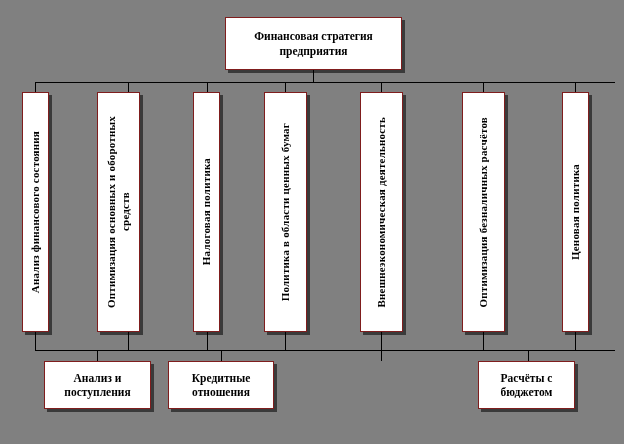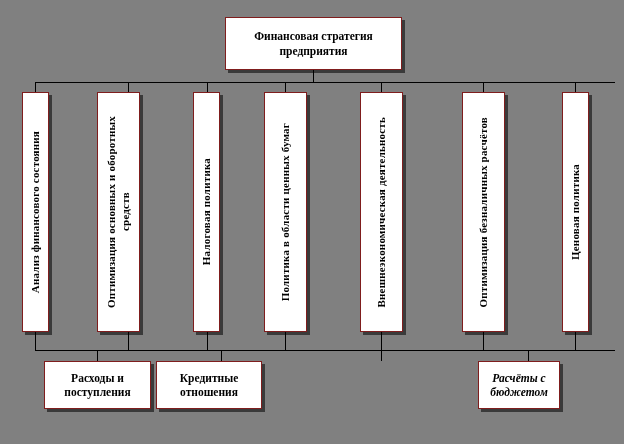--- a/index.html
+++ b/index.html
@@ -127,22 +127,22 @@
     <span class="box-text">Внешнеэкономическая деятельность</span>
   </div>
   <div class="box vbox" style="left:462px; width:43px;">
     <span class="box-text">Оптимизация безналичных расчётов</span>
   </div>
   <div class="box vbox" style="left:562px; width:27px;">
     <span class="box-text">Ценовая политика</span>
   </div>
 
   <div class="box bbox" style="left:44px; width:107px;">
-    <span class="box-text">Расходы и поступления</span>
+    <span class="box-text">Анализ и поступления</span>
   </div>
-  <div class="box bbox" style="left:156px; width:106px;">
+  <div class="box bbox" style="left:168px; width:106px;">
     <span class="box-text">Кредитные отношения</span>
   </div>
-  <div class="box bbox" style="left:478px; width:82px;font-style:italic;">
+  <div class="box bbox" style="left:478px; width:97px;">
     <span class="box-text">Расчёты с бюджетом</span>
   </div>
 
 </div>
 
 </body></html>

